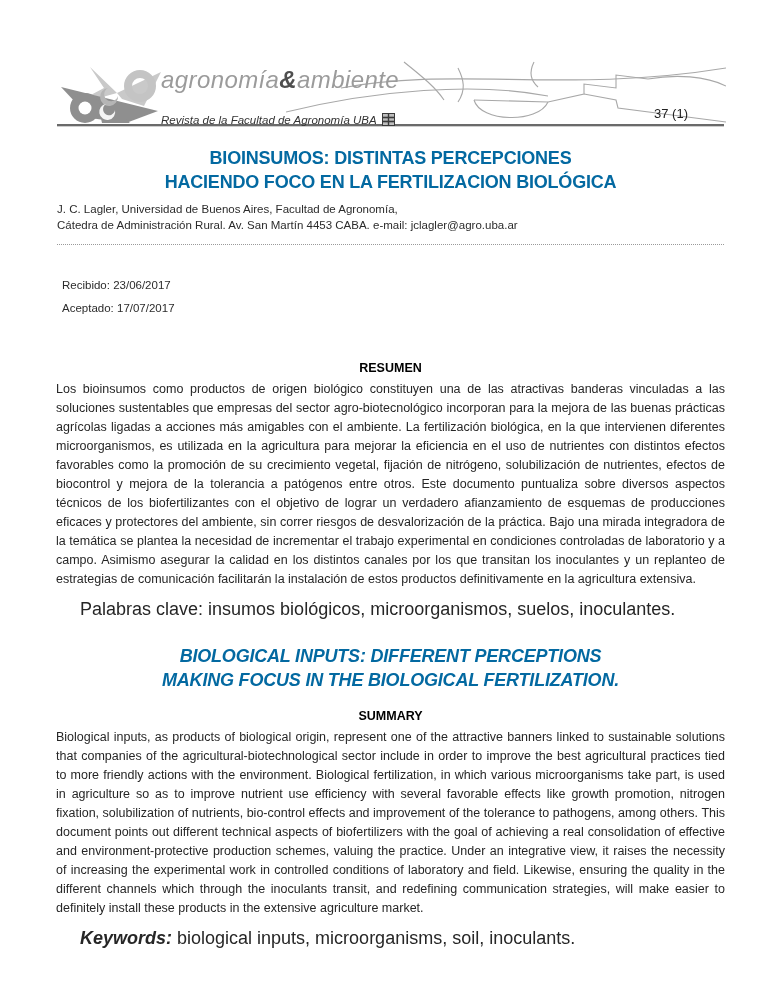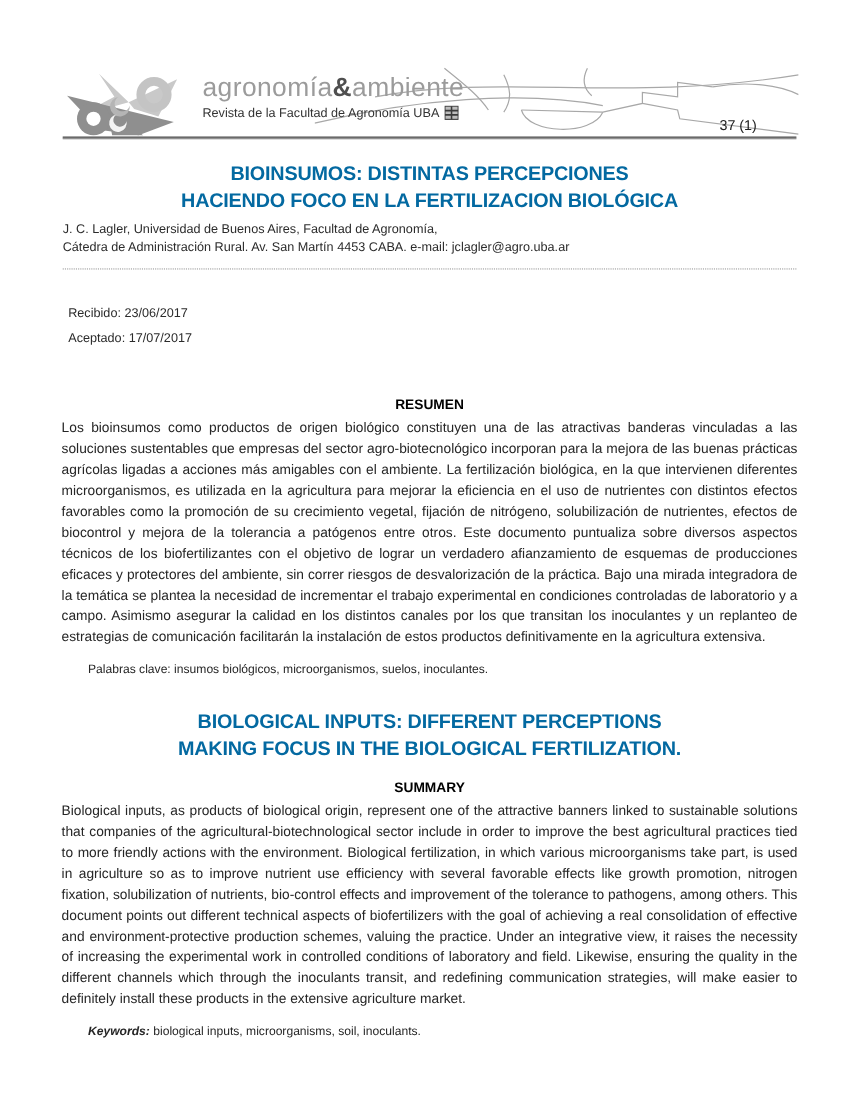--- a/index.html
+++ b/index.html
@@ -2,45 +2,45 @@
 <html lang="es"><head>
 <meta charset="utf-8">
 <style>
   html,body{margin:0;padding:0;background:#ffffff;}
   body{width:781px;height:1000px;font-family:"Liberation Sans",sans-serif;color:#2b2b2b;}
   .page{position:relative;width:781px;height:1000px;background:#fff;overflow:hidden;}
 
   
   .journal-header{position:relative;margin:66px 57px 0;height:56px;}
   .logo-mark{position:absolute;left:3px;top:0;}
-  .journal-text{position:absolute;left:127px;top:1px;}
+  .journal-text{position:absolute;left:104px;top:1px;font-style:italic;}
   .journal-name{font-size:24px;line-height:26px;color:#9b9b9b;letter-spacing:.4px;}
   .journal-name .amp{font-weight:bold;color:#4f4f4f;}
-  .journal-sub{margin-top:3px;font-size:11.5px;color:#333;display:flex;align-items:center;gap:5px;white-space:nowrap;}
+  .journal-sub{margin-top:20px;font-size:11.5px;color:#333;display:flex;align-items:center;gap:5px;white-space:nowrap;}
   .line-art{position:absolute;right:-2px;top:-6px;pointer-events:none;}
   .issue-number{position:absolute;right:36px;bottom:1px;font-size:13px;color:#222;}
   .header-rule{margin:2px 57px 0;height:2px;background:#6a6a6a;box-shadow:0 1px 0 #cdcdcd;}
 
   
   .article-title{margin:20px 57px 0;text-align:center;font-size:18px;font-weight:bold;line-height:24px;letter-spacing:-.2px;color:#0369a1;}
   .article-title span{display:block;}
   .authors{margin:7px 57px 0;text-align:left;font-size:11.5px;line-height:16px;color:#2b2b2b;}
   .authors span{display:block;}
   .dotted-rule{margin:11px 57px 0;border-top:1px dotted #9a9a9a;height:0;}
 
   
   .dates{margin:29px 57px 0 62px;font-size:11.5px;line-height:23px;color:#2b2b2b;}
 
   
   .section-heading{margin:0 80px;text-align:center;font-size:12.5px;font-weight:bold;color:#000000;}
   .abstract-body{margin:5px 56px 0;font-size:12.5px;line-height:19px;text-align:justify;color:#262626;hyphens:auto;-webkit-hyphens:auto;}
-  .keywords-line{margin:11px 80px 0;font-size:11px;line-height:19px;color:#262626;}
+  .keywords-line{margin:11px 80px 0;font-size:18px;line-height:19px;color:#262626;}
   .kw-bold{font-weight:bold;font-style:italic;}
   .mt-resumen{margin-top:41px;}
-  .mt-entitle{margin-top:25px;}
+  .mt-entitle{margin-top:25px;font-style:italic;}
   .mt-summary{margin-top:17px;}
 </style>
 </head>
 <body>
 
 <div class="page">
 
   <div class="journal-header">
 
     <svg class="logo-mark" width="102" height="58" viewBox="0 0 102 58">

